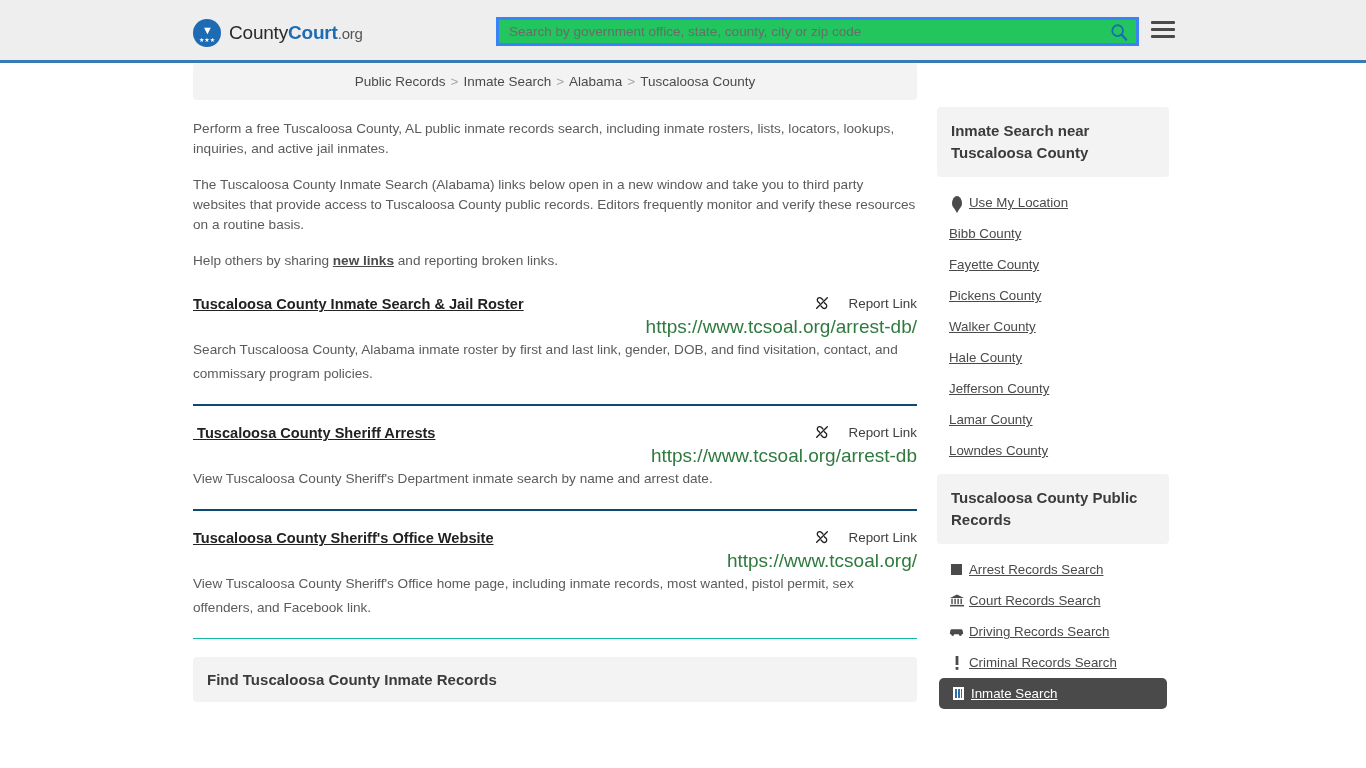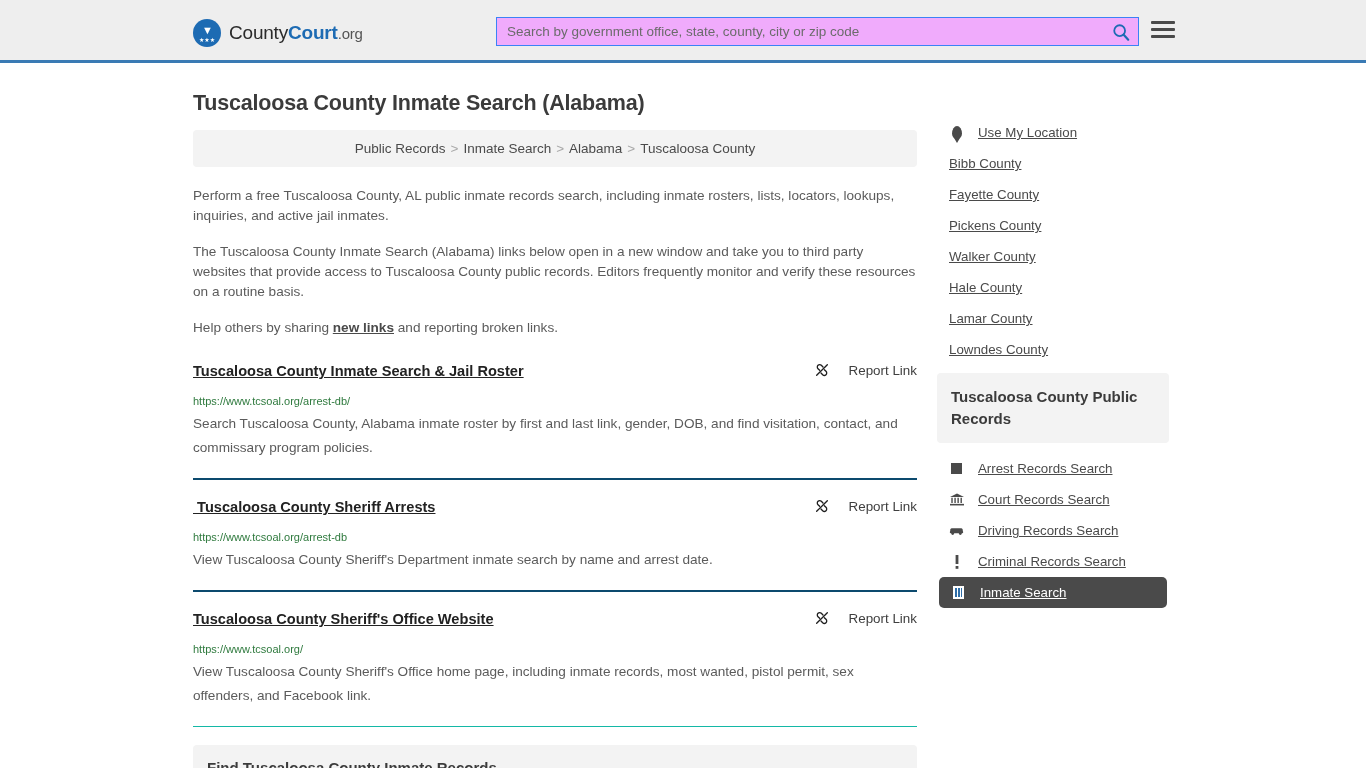--- a/index.html
+++ b/index.html
@@ -64,22 +64,22 @@
   .logo-text .b { color: #1d6bb3; font-weight: bold; }
   .logo-text .n { font-weight: normal; }
   .logo-text .tld { font-size: 15px; color: #555; }
 
   .search-wrap {
     position: absolute;
     left: 496px;
     top: 17px;
     width: 643px;
     height: 29px;
-    background: #f0abfc;
-    border: 1px solid #3b82f6;
+    background: #22c55e;
+    border: 3px solid #3b82f6;
     display: flex;
     align-items: center;
   }
   .search-input {
     flex: 1;
     border: 0;
     outline: none;
     height: 100%;
     padding: 0 10px;
     font-size: 13.5px;
@@ -189,24 +189,25 @@
     align-items: center;
     gap: 19px;
     font-size: 13.4px;
     color: #3f3f3f;
     cursor: pointer;
     white-space: nowrap;
     flex: 0 0 auto;
     padding-left: 18px;
   }
   .result-url {
-    font-size: 11px;
+    font-size: 19px;
     color: #2f7a3e;
-    margin-top: 12px;
+    margin-top: 5px;
     line-height: 16px;
+    text-align: right;
   }
   .result-desc {
     font-size: 13.6px;
     color: #5b5b5b;
     line-height: 24px;
     margin-top: 3px;
   }
 
   
   .find-box {
@@ -230,21 +231,21 @@
     padding: 13px 14px;
     font-size: 15px;
     font-weight: bold;
     color: #3b3b3b;
     line-height: 22px;
   }
   .panel-list { padding: 10px 0 0 0; margin: 0; list-style: none; }
   .panel-list li {
     display: flex;
     align-items: center;
-    gap: 14px;
+    gap: 5px;
     padding: 8px 12px;
     font-size: 13.3px;
   }
   .panel-list li a {
     color: #4a4a4a;
     text-decoration: underline;
     cursor: pointer;
   }
   .panel-list li.active {
     background: #4a4a4a;
@@ -323,21 +324,20 @@
     <span></span>
   </div>
 
 </div>
 
 <div class="page">
   <div class="container">
 
     <div class="main-col">
 
-      <h1 class="page-title">Tuscaloosa County Inmate Search (Alabama)</h1>
 
       <div class="breadcrumb">
         <a>Public Records</a><span class="sep">&gt;</span><a>Inmate Search</a><span class="sep">&gt;</span><a>Alabama</a><span class="sep">&gt;</span><a>Tuscaloosa County</a>
       </div>
 
       <div class="intro">
         <p>Perform a free Tuscaloosa County, AL public inmate records search, including inmate rosters, lists, locators, lookups, inquiries, and active jail inmates.</p>
         <p>The Tuscaloosa County Inmate Search (Alabama) links below open in a new window and take you to third party websites that provide access to Tuscaloosa County public records. Editors frequently monitor and verify these resources on a routine basis.</p>
         <p><span>Help others by sharing </span><a>new links</a><span> and reporting broken links.</span></p>
       </div>
@@ -396,20 +396,21 @@
 
       <div class="find-box">
         <h2>Find Tuscaloosa County Inmate Records</h2>
       </div>
 
     </div>
 
     <div class="side-col">
 
       <div class="panel">
+        <div class="panel-head">Inmate Search near Tuscaloosa County</div>
         <ul class="panel-list">
           <li>
             <span class="ico">
                 <span class="pin"></span>
               </span>
             <a>Use My Location</a>
           </li>
           <li>
             <a>Bibb County</a>
           </li>
@@ -417,20 +418,23 @@
             <a>Fayette County</a>
           </li>
           <li>
             <a>Pickens County</a>
           </li>
           <li>
             <a>Walker County</a>
           </li>
           <li>
             <a>Hale County</a>
+          </li>
+          <li>
+            <a>Jefferson County</a>
           </li>
           <li>
             <a>Lamar County</a>
           </li>
           <li>
             <a>Lowndes County</a>
           </li>
         </ul>
       </div>
 

